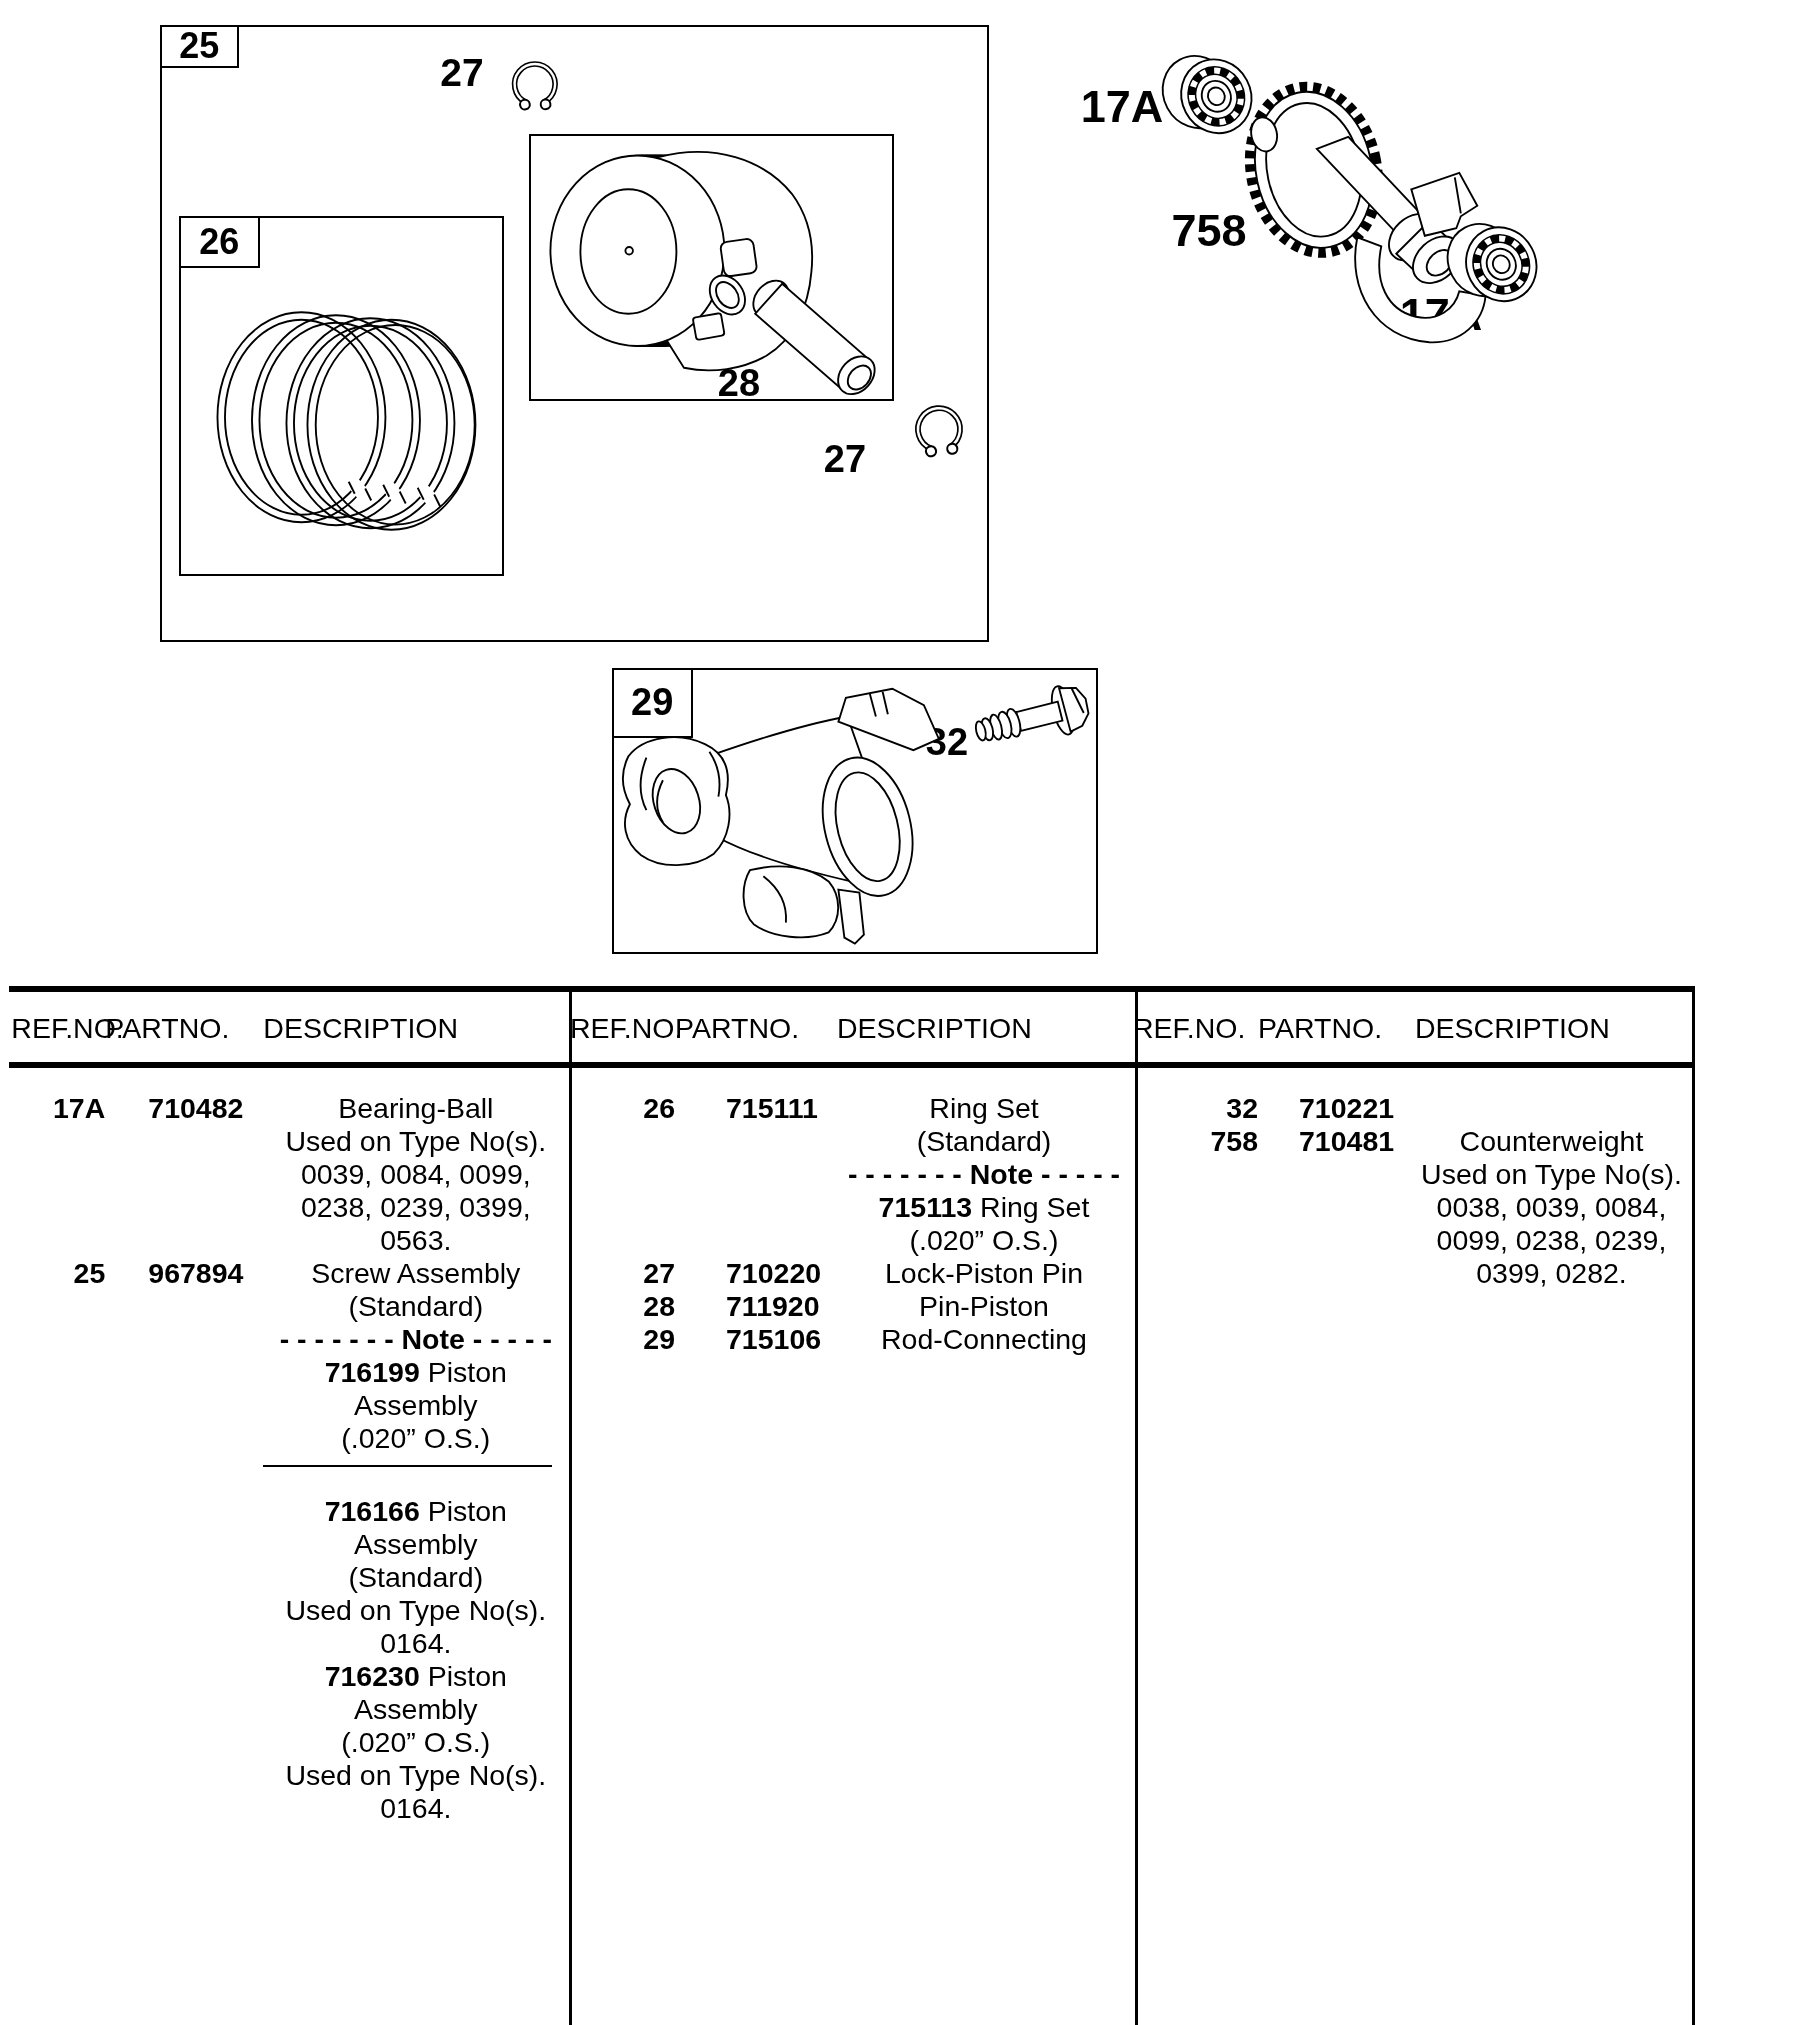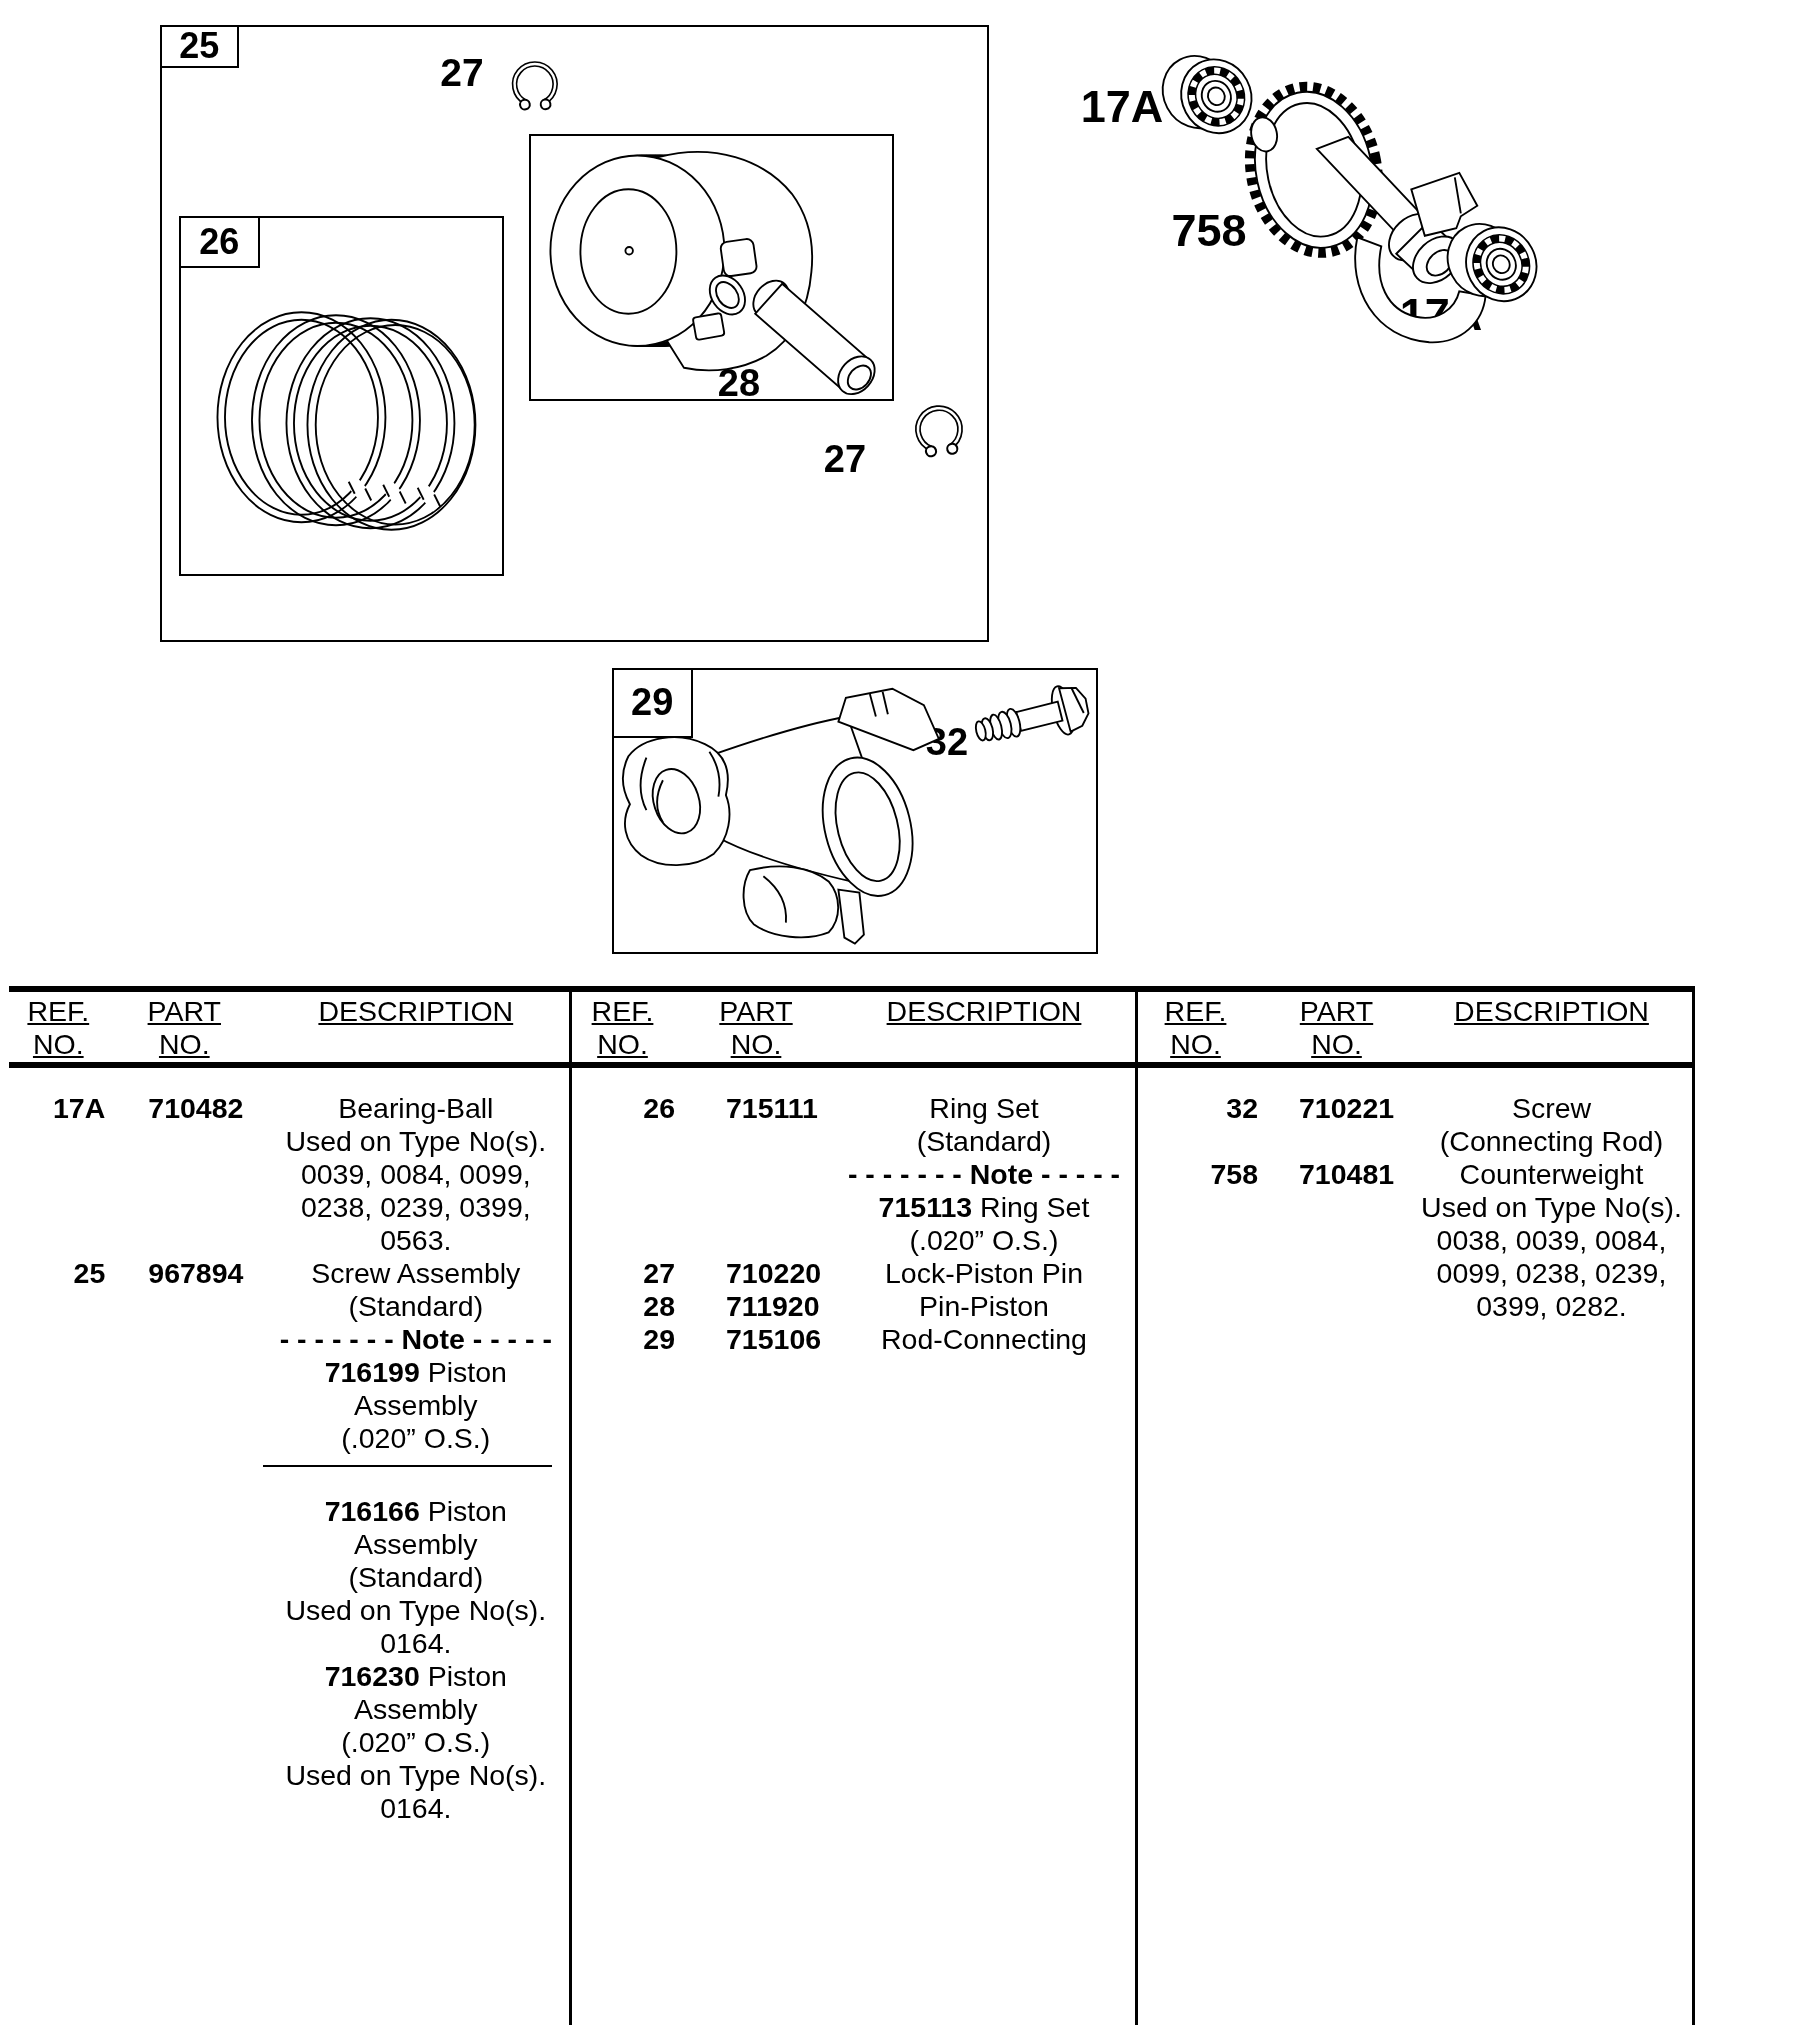--- a/index.html
+++ b/index.html
@@ -39,21 +39,21 @@
   #vline1{left:569px;top:986px;width:3px;height:1039px;}
   #vline2{left:1135px;top:986px;width:3px;height:1039px;}
   #vline3{left:1692px;top:986px;width:3px;height:1039px;}
   .thead,.tcol{position:absolute;font-size:28.5px;line-height:33px;}
   .thead{top:995px;height:66px;display:grid;}
   .tcol{top:1092px;}
   .c1{left:11.3px;width:557px;--g1:94px;--g2:158px;--p:43px;}
   .c2{left:570px;width:561px;--g1:105px;--g2:162px;--p:51px;}
   .c3{left:1133px;width:555px;--g1:125px;--g2:157px;--p:41px;}
   .thead{grid-template-columns:var(--g1) var(--g2) 1fr;}
-  .hcell{display:flex;flex-direction:column;justify-content:flex-start;align-items:center;text-align:center;text-decoration:underline;}
+  .hcell{display:flex;flex-direction:row;justify-content:flex-start;align-items:center;text-align:center;}
   .trow{display:grid;grid-template-columns:var(--g1) var(--g2) 1fr;}
   .ref{font-weight:bold;text-align:right;}
   .part{font-weight:bold;padding-left:var(--p);}
   .desc .line{min-height:33px;text-align:center;}
   .line.note{font-weight:bold;}
   .b{font-weight:bold;}
   .hrline{width:289px;border-top:2.3px solid #000;margin:9.8px 0 28px 0;}
 </style>
 </head>
 <body>
@@ -328,24 +328,20 @@
       <div class="part">715106</div>
       <div class="desc">
         <div class="line">Rod-Connecting</div>
       </div>
     </div>
   </div>
 <div class="tcol c3" id="col3">
     <div class="trow">
       <div class="ref">32</div>
       <div class="part">710221</div>
-      <div class="desc">
-        <div class="line">Screw</div>
-        <div class="line">(Connecting Rod)</div>
-      </div>
     </div>
     <div class="trow">
       <div class="ref">758</div>
       <div class="part">710481</div>
       <div class="desc">
         <div class="line">Counterweight</div>
         <div class="line">Used on Type No(s).</div>
         <div class="line">0038, 0039, 0084,</div>
         <div class="line">0099, 0238, 0239,</div>
         <div class="line">0399, 0282.</div>

